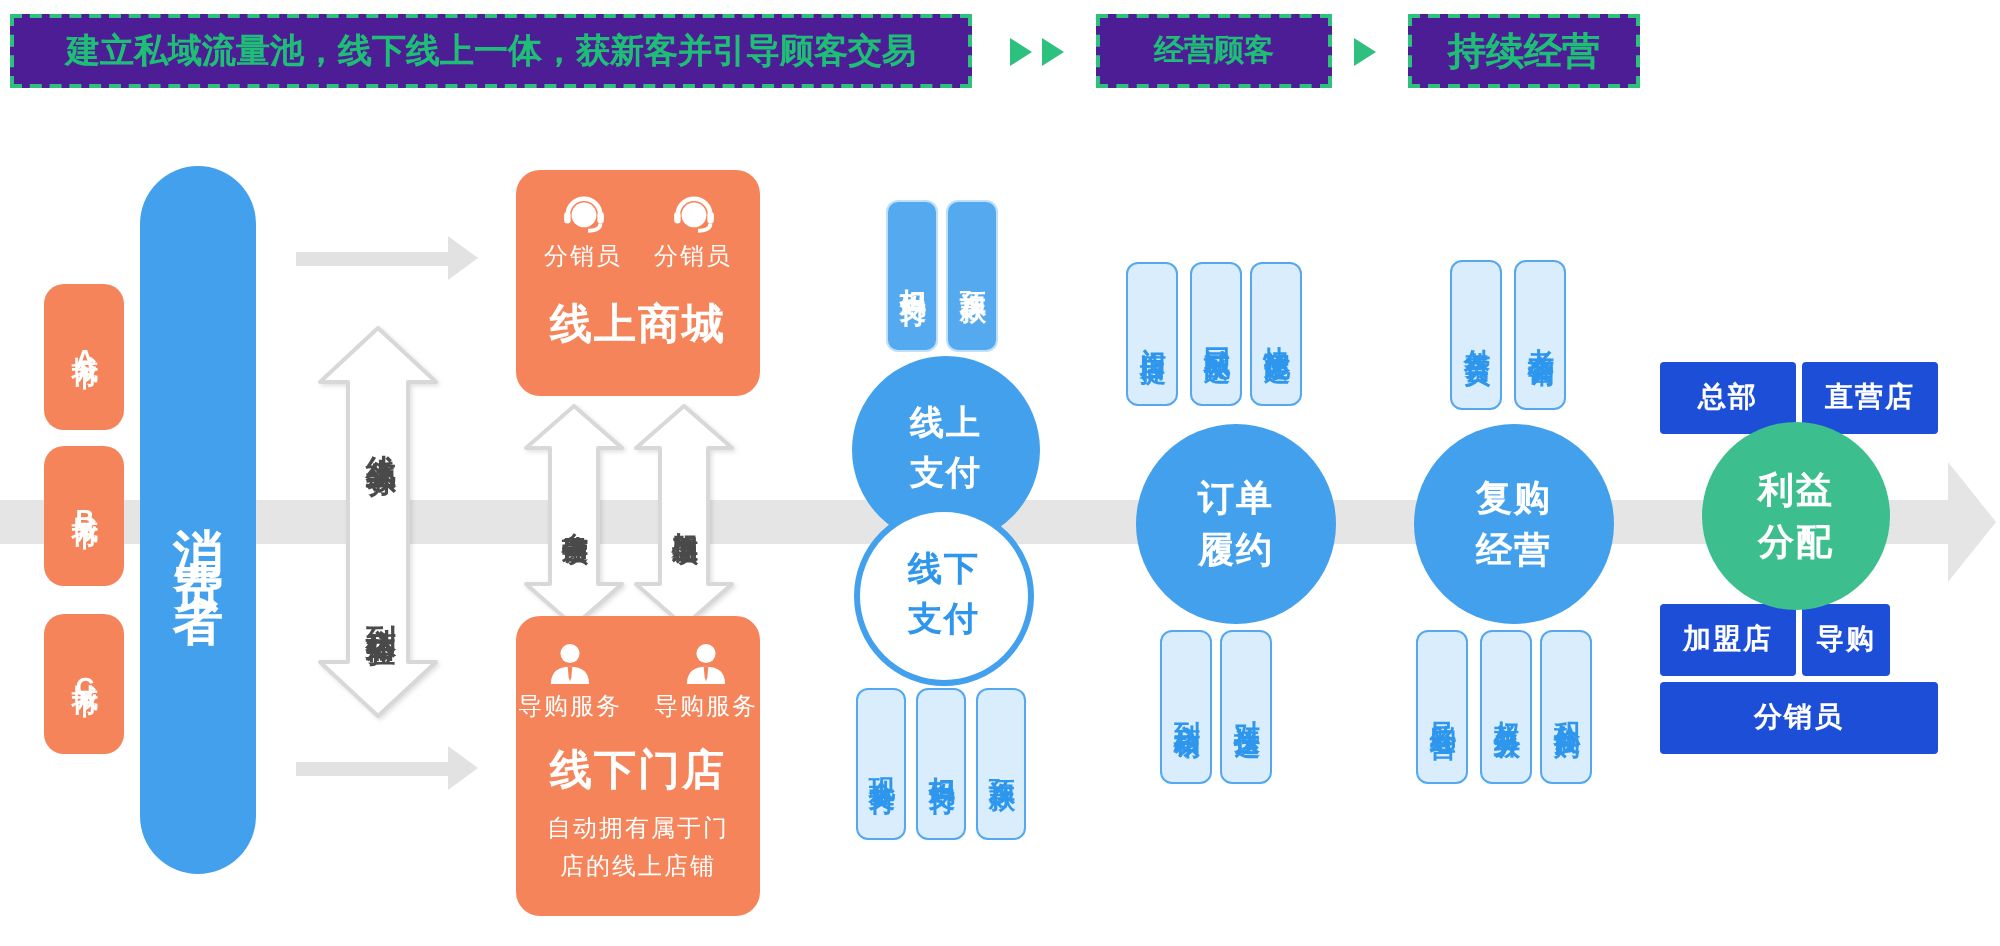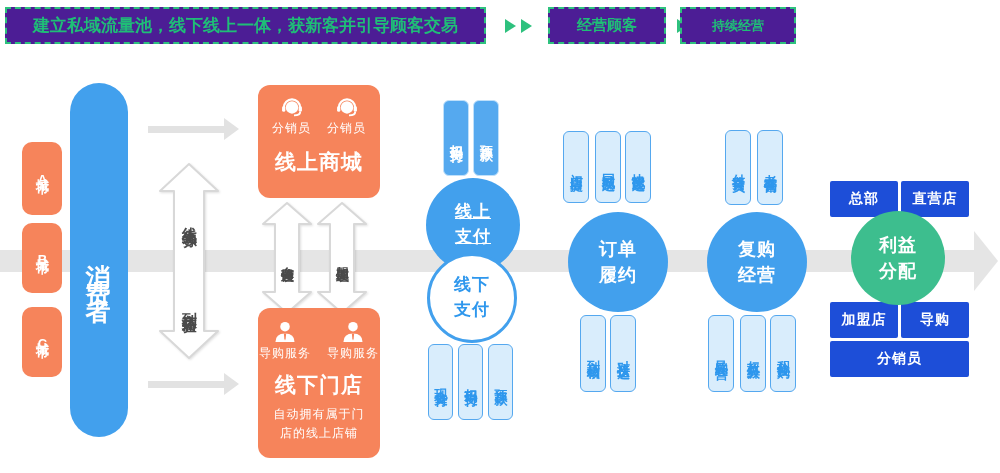--- a/index.html
+++ b/index.html
@@ -69,21 +69,21 @@
 
   <div class="abs dashed-box" style="left:5px;top:7px;width:481px;height:37px;font-size:17px;">
     <span>建立私域流量池，线下线上一体，获新客并引导顾客交易</span>
   </div>
   <div class="abs tri-right" style="left:505px;top:19px;"></div>
   <div class="abs tri-right" style="left:521px;top:19px;"></div>
   <div class="abs dashed-box" style="left:548px;top:7px;width:118px;height:37px;font-size:15px;">
     <span>经营顾客</span>
   </div>
   <div class="abs tri-right" style="left:677px;top:19px;"></div>
-  <div class="abs dashed-box" style="left:680px;top:7px;width:116px;height:37px;font-size:13px;">
+  <div class="abs dashed-box" style="left:704px;top:7px;width:116px;height:37px;font-size:19px;">
     <span>持续经营</span>
   </div>
 
   <div class="abs band" style="left:0;top:250px;width:974px;height:22px;"></div>
   <div class="abs band-head" style="left:974px;top:231px;"></div>
 
   <div class="abs city" style="left:22px;top:142px;height:73px;">
     <span>城市A</span>
   </div>
   <div class="abs city" style="left:22px;top:223px;height:70px;">
@@ -166,21 +166,21 @@
     <div class="bigbox-sub">自动拥有属于门店的线上店铺</div>
   </div>
 
   <div class="abs tab tab-solid" style="left:443px;top:100px;width:26px;height:76px;">
     <span>扫码支付</span>
   </div>
   <div class="abs tab tab-solid" style="left:473px;top:100px;width:26px;height:76px;">
     <span>预存款</span>
   </div>
   <div class="abs circle circle-blue" style="left:426px;top:178px;width:94px;height:94px;font-size:17px;">
-    <span class="ctext" style="width:40px;text-decoration:underline;">线上支付</span>
+    <span class="ctext" style="width:40px;">线上支付</span>
   </div>
   <div class="abs circle circle-white" style="left:427px;top:253px;width:90px;height:90px;font-size:17px;">
     <span class="ctext" style="width:40px;">线下支付</span>
   </div>
   <div class="abs tab tab-pale" style="left:428px;top:344px;width:25px;height:76px;">
     <span>现金支付</span>
   </div>
   <div class="abs tab tab-pale" style="left:458px;top:344px;width:25px;height:76px;">
     <span>扫码支付</span>
   </div>
@@ -231,20 +231,20 @@
   </div>
   <div class="abs obox" style="left:901px;top:181px;width:68px;height:36px;">
     <span>直营店</span>
   </div>
   <div class="abs circle circle-green" style="left:851px;top:211px;width:94px;height:94px;font-size:18px;">
     <span class="ctext">利益分配</span>
   </div>
   <div class="abs obox" style="left:830px;top:302px;width:68px;height:36px;">
     <span>加盟店</span>
   </div>
-  <div class="abs obox" style="left:901px;top:302px;width:68px;height:36px;">
+  <div class="abs obox" style="left:901px;top:302px;width:44px;height:36px;">
     <span>导购</span>
   </div>
   <div class="abs obox" style="left:830px;top:341px;width:139px;height:36px;">
     <span>分销员</span>
   </div>
 
 </div>
 
 </body></html>

